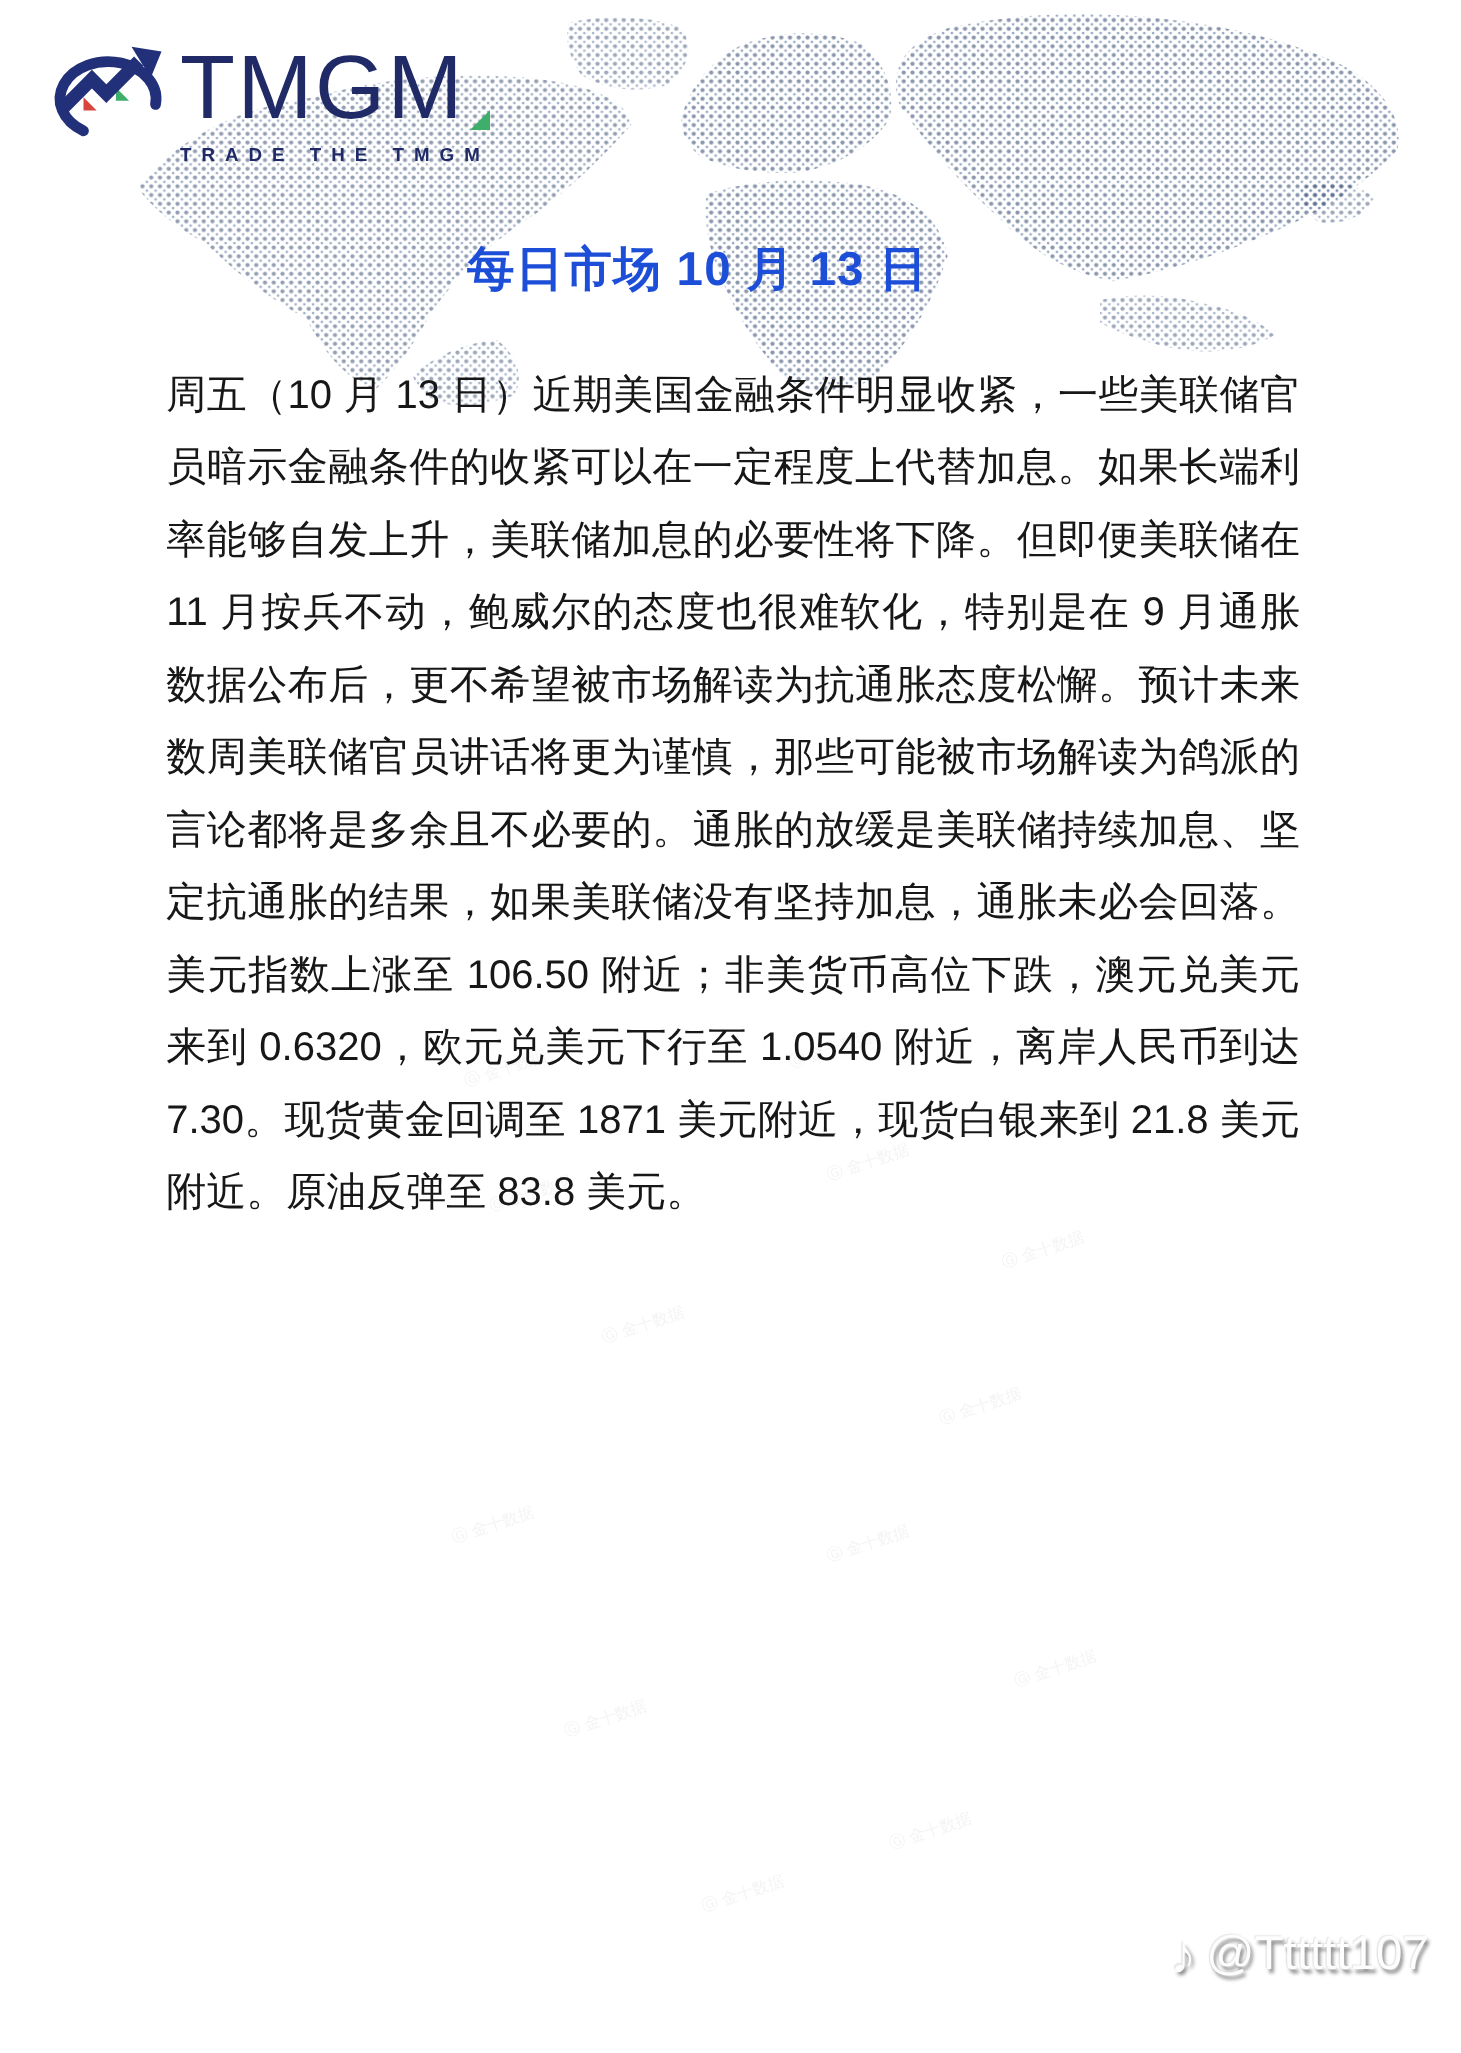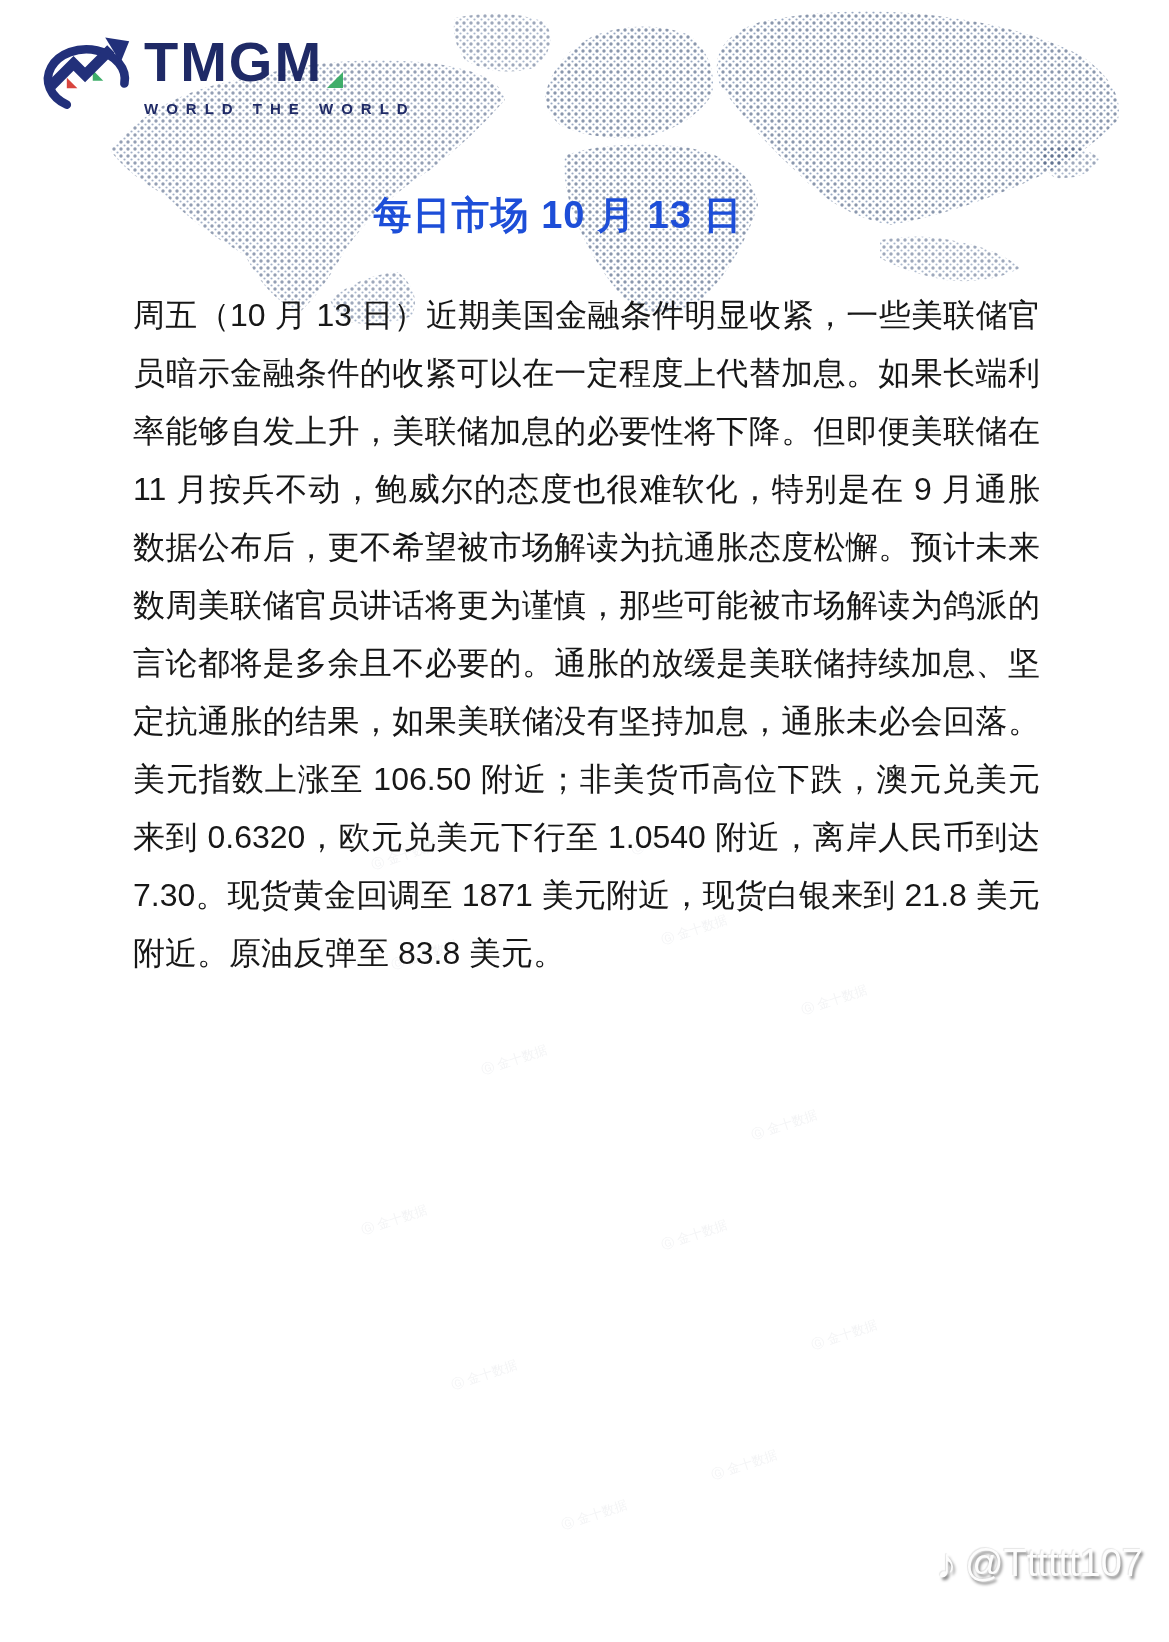--- a/index.html
+++ b/index.html
@@ -7,21 +7,21 @@
         font-family:"Liberation Sans","DejaVu Sans",sans-serif;}
 
   
   .map-wrap{position:absolute;left:0;top:0;width:1169px;height:340px;z-index:0;}
 
   
   .logo{position:absolute;left:38px;top:24px;display:flex;align-items:flex-start;gap:10px;z-index:3;}
   .logo-icon{width:96px;height:96px;flex:none;}
   .logo-text{display:flex;flex-direction:column;margin-top:10px;}
   .brand-row{display:flex;align-items:flex-end;}
-  .brand{font-size:56px;font-weight:700;color:#1f2a66;letter-spacing:2px;line-height:1;}
+  .brand{font-size:72px;font-weight:400;color:#1f2a66;letter-spacing:2px;line-height:1;}
   .brand-tri{width:0;height:0;border-left:16px solid transparent;border-bottom:16px solid #3fae6a;margin-left:4px;margin-bottom:2px;}
   .tagline{font-size:15px;font-weight:700;color:#1f2a66;letter-spacing:8px;margin-top:10px;}
 
   
   .title{position:absolute;left:133px;width:850px;top:190px;margin:0;text-align:center;
          font-size:38px;font-weight:800;color:#1d4ed8;letter-spacing:1px;z-index:3;}
   .article{position:absolute;left:133px;width:907px;top:286px;margin:0;font-size:32px;line-height:58px;
            text-align:justify;color:#171717;z-index:3;}
 
   
@@ -69,21 +69,21 @@
       <polygon points="30,52 41,63 30,63" fill="#d8453e"></polygon>
       <polygon points="57,44 68,55 57,55" fill="#3fae6a"></polygon>
       <path d="M14 60 L37 37 L49 49 L76 22" fill="none" stroke="#22307a" stroke-width="11"></path>
       <polygon points="70,10 95,14 86,36" fill="#22307a"></polygon>
     </svg>
     <div class="logo-text">
       <div class="brand-row">
         <span class="brand">TMGM</span>
         <span class="brand-tri"></span>
       </div>
-      <span class="tagline">WORLD THE WORLD</span>
+      <span class="tagline">TRADE THE TMGM</span>
     </div>
   </div>
 
   <h1 class="title">每日市场 10 月 13 日</h1>
 
   <p class="article">周五（10 月 13 日）近期美国金融条件明显收紧，一些美联储官员暗示金融条件的收紧可以在一定程度上代替加息。如果长端利率能够自发上升，美联储加息的必要性将下降。但即便美联储在 11 月按兵不动，鲍威尔的态度也很难软化，特别是在 9 月通胀数据公布后，更不希望被市场解读为抗通胀态度松懈。预计未来数周美联储官员讲话将更为谨慎，那些可能被市场解读为鸽派的言论都将是多余且不必要的。通胀的放缓是美联储持续加息、坚定抗通胀的结果，如果美联储没有坚持加息，通胀未必会回落。美元指数上涨至 106.50 附近；非美货币高位下跌，澳元兑美元来到 0.6320，欧元兑美元下行至 1.0540 附近，离岸人民币到达 7.30。现货黄金回调至 1871 美元附近，现货白银来到 21.8 美元附近。原油反弹至 83.8 美元。</p>
 
   <div class="calendar">
     <div class="wm-layer">
         <span class="wm" style="left: 40px; top: 20px;">Ⓖ 金十数据</span>

